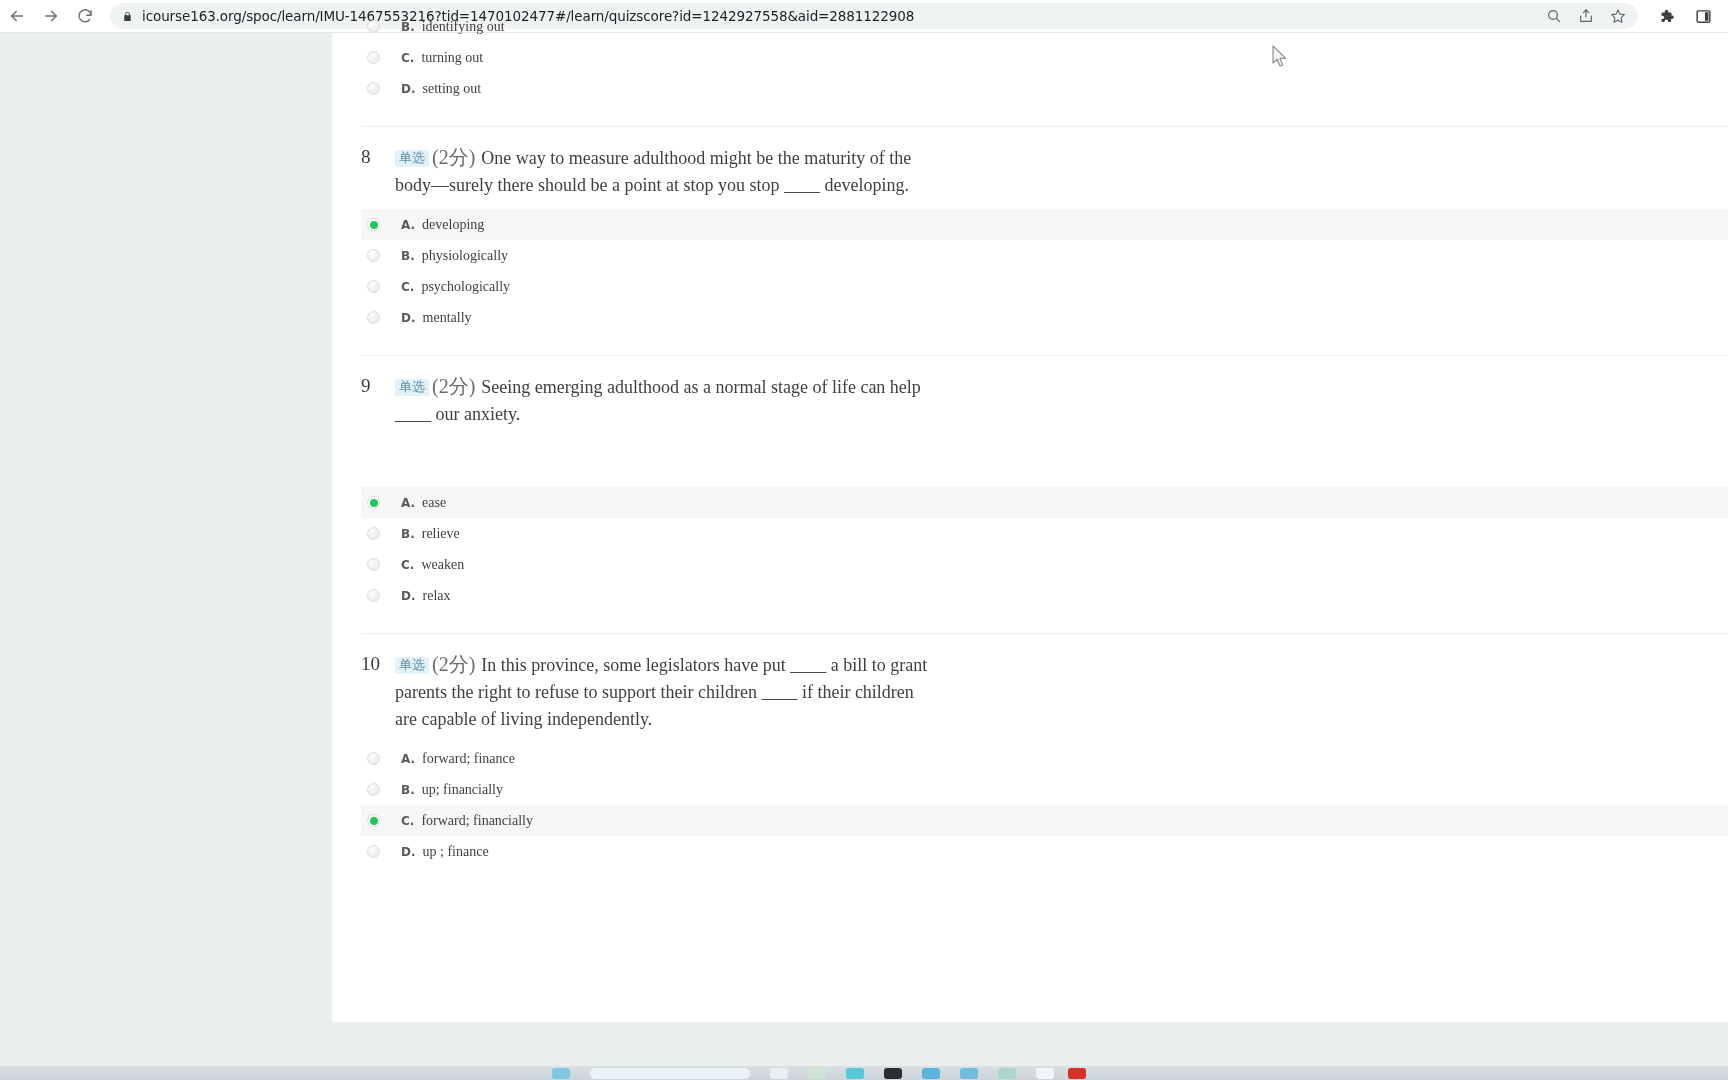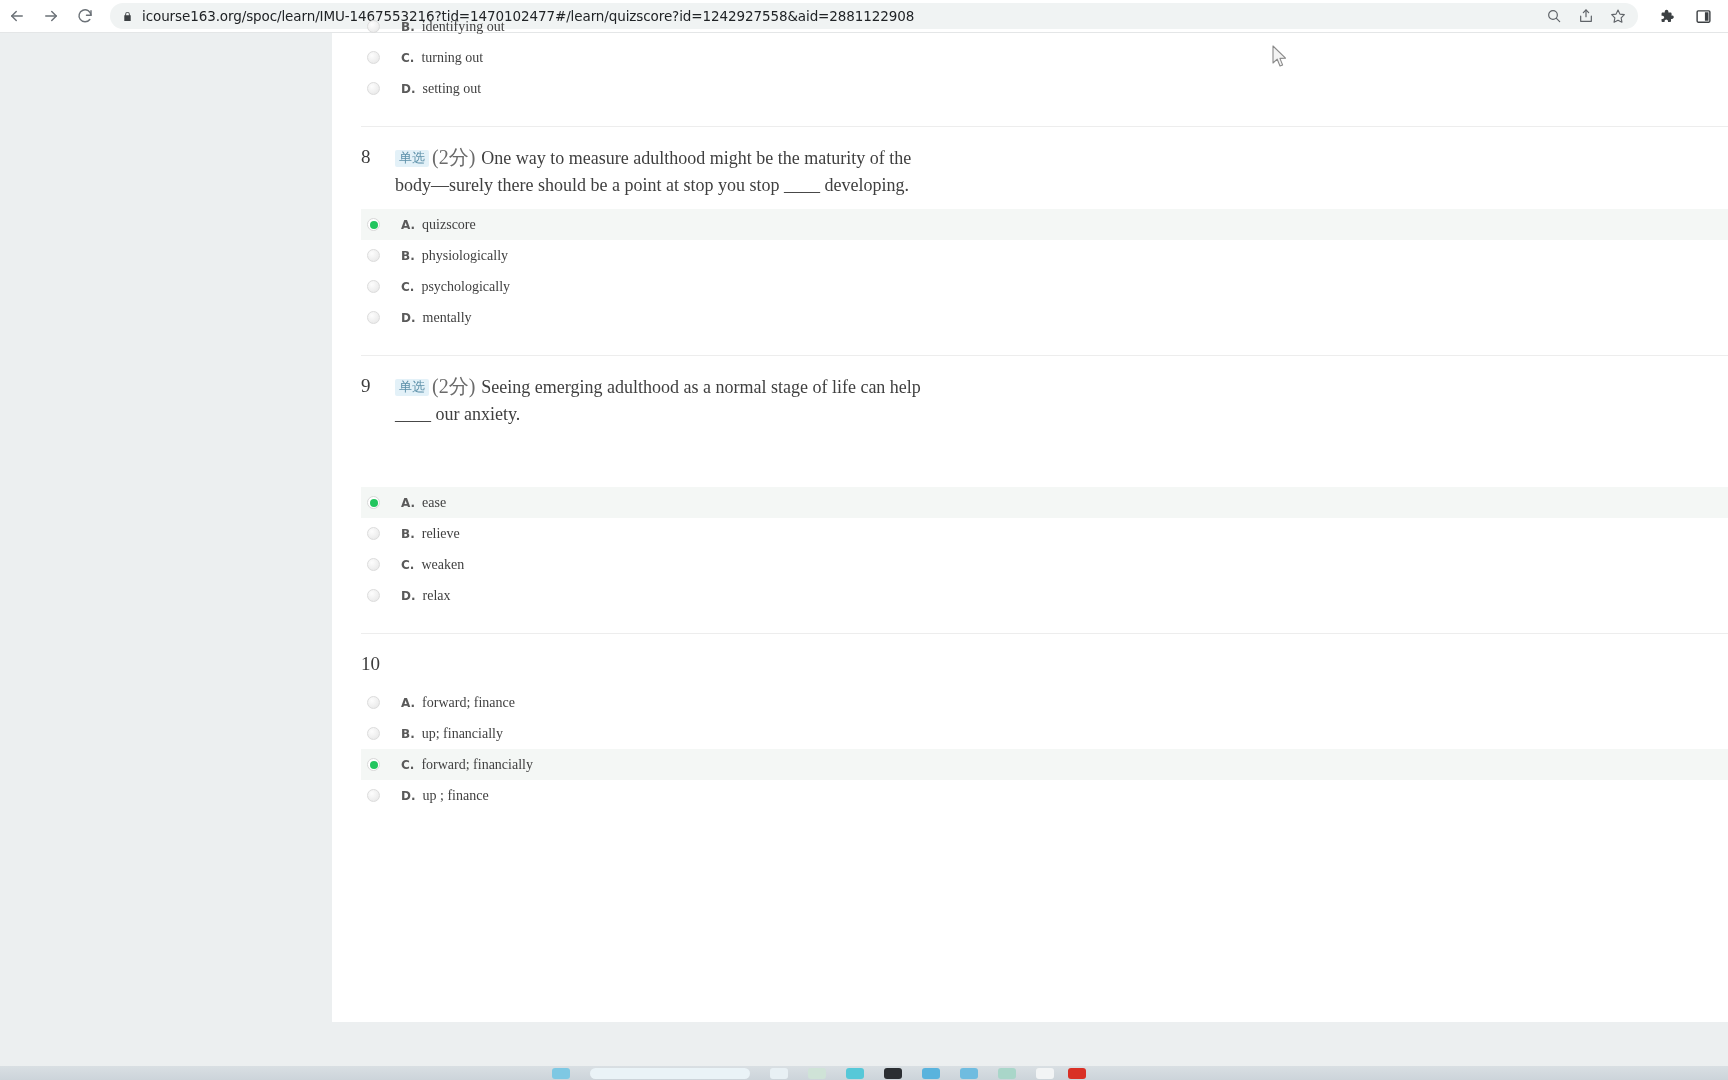--- a/index.html
+++ b/index.html
@@ -299,21 +299,21 @@
         <div class="question-block">
           <div class="q-divider"></div>
           <div class="q-header">
             <div class="q-number">8</div>
             <div class="q-text-wrap"><span class="q-badge">单选</span><span class="q-score">(2分)</span><span class="q-text">One way to measure adulthood might be the maturity of the body—surely there should be a point at stop you stop ____ developing.</span></div>
           </div>
           <div class="options">
             <div class="option-row selected">
               <span class="radio on"></span>
               <span class="opt-letter">A.</span>
-              <span class="opt-text">quizscore</span>
+              <span class="opt-text">developing</span>
             </div>
             <div class="option-row">
               <span class="radio"></span>
               <span class="opt-letter">B.</span>
               <span class="opt-text">physiologically</span>
             </div>
             <div class="option-row">
               <span class="radio"></span>
               <span class="opt-letter">C.</span>
               <span class="opt-text">psychologically</span>
@@ -354,20 +354,21 @@
               <span class="opt-letter">D.</span>
               <span class="opt-text">relax</span>
             </div>
           </div>
           <div style="height: 22px;"></div>
         </div>
         <div class="question-block">
           <div class="q-divider"></div>
           <div class="q-header">
             <div class="q-number">10</div>
+            <div class="q-text-wrap"><span class="q-badge">单选</span><span class="q-score">(2分)</span><span class="q-text">In this province, some legislators have put ____ a bill to grant parents the right to refuse to support their children ____ if their children are capable of living independently.</span></div>
           </div>
           <div class="options">
             <div class="option-row">
               <span class="radio"></span>
               <span class="opt-letter">A.</span>
               <span class="opt-text">forward; finance</span>
             </div>
             <div class="option-row">
               <span class="radio"></span>
               <span class="opt-letter">B.</span>

